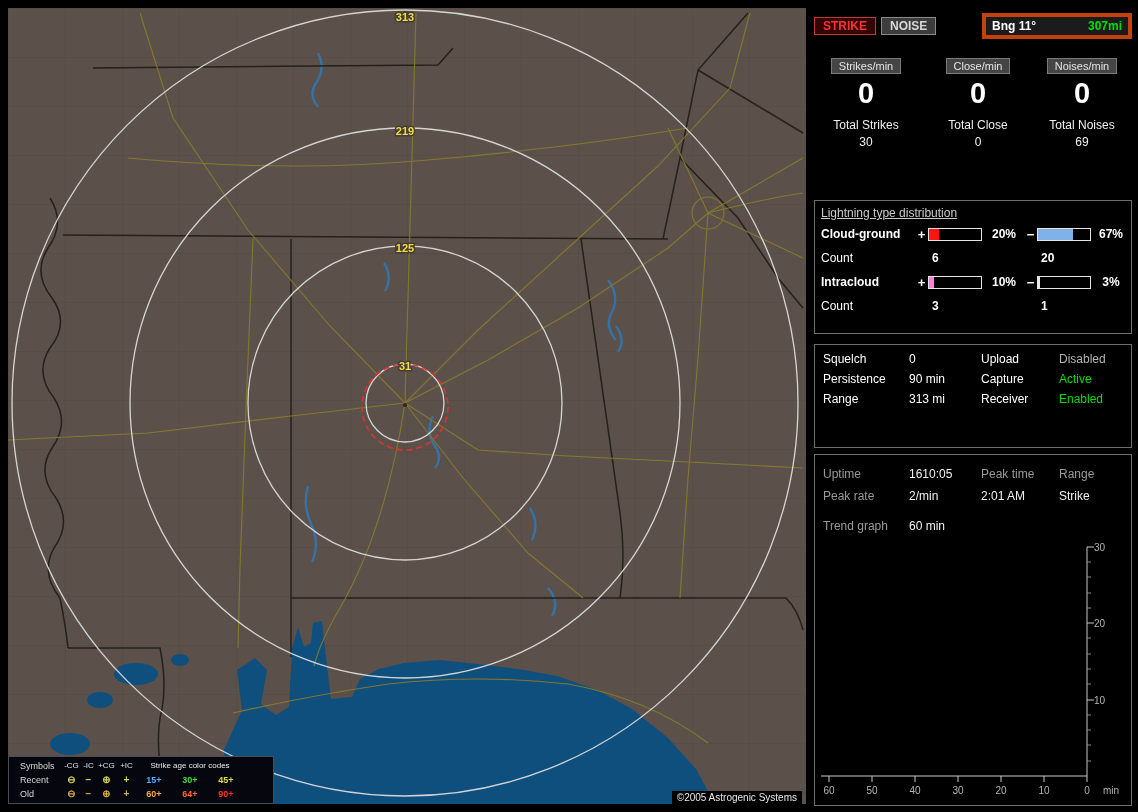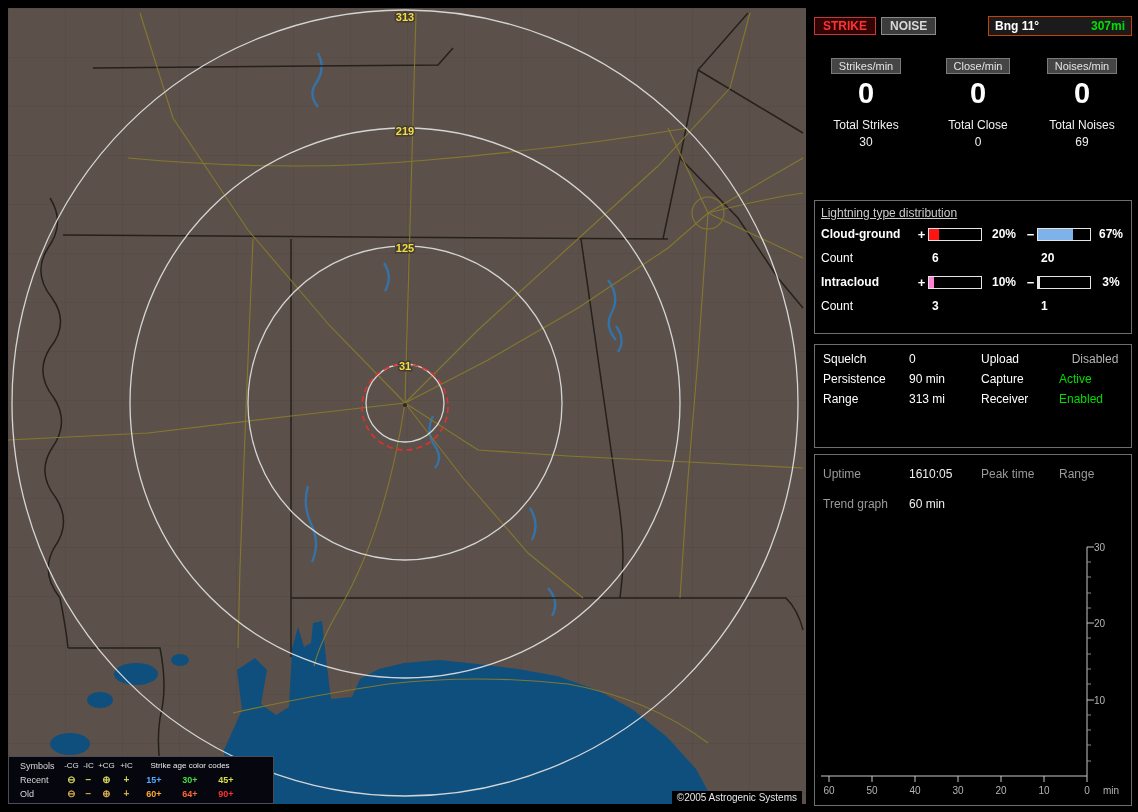--- a/index.html
+++ b/index.html
@@ -26,21 +26,21 @@
   .legend-grid .age{font-size:9px;font-weight:bold;}
 
   
   .sidebar{position:absolute;left:814px;top:8px;width:318px;height:796px;color:#fff;}
 
   .panel-top{position:absolute;top:6px;left:0;width:318px;height:24px;display:flex;align-items:center;gap:5px;}
   .btn{font:bold 12px "Liberation Sans",sans-serif;padding:1px 8px;cursor:pointer;}
   .btn-strike{background:#330404;border:1px solid #c03a3a;}
   .btn-noise{background:#3c3c3c;border:1px solid #8a8a8a;color:#d8d8d8;}
   .bng-bar{margin-left:auto;width:130px;display:flex;justify-content:space-between;align-items:center;
-    background:#1b1b1b;border:1px solid #c2410c;padding:2px 6px;font:bold 12px "Liberation Sans",sans-serif;}
+    background:#1b1b1b;border:4px solid #c2410c;padding:2px 6px;font:bold 12px "Liberation Sans",sans-serif;}
 
   .panel-rates{position:absolute;top:48px;left:0;width:318px;height:122px;}
   .rate-col{position:absolute;top:0;width:104px;text-align:center;}
   .rate-col.c0{left:0;} .rate-col.c1{left:112px;} .rate-col.c2{left:216px;}
   .rate-hdr{display:inline-block;background:#454545;border:1px solid #7a7a7a;color:#e4e4e4;
     font-size:11px;padding:1px 7px;}
   .rate-val{font-size:29px;font-weight:bold;margin-top:4px;line-height:30px;}
   .total-lab{font-size:12px;margin-top:10px;color:#f0f0f0;}
   .total-val{font-size:12px;margin-top:3px;color:#f0f0f0;}
 
@@ -274,21 +274,21 @@
         <span></span>
       </div>
     </div>
 
     <div class="groupbox panel-status">
       <div class="kv-rows">
         <div class="kv-row">
           <span>Squelch</span>
           <span>0</span>
           <span>Upload</span>
-          <span style="color: rgb(180, 180, 180); text-align: center;">Disabled</span>
+          <span style="color: rgb(180, 180, 180);">Disabled</span>
         </div>
         <div class="kv-row">
           <span>Persistence</span>
           <span>90 min</span>
           <span>Capture</span>
           <span style="color: rgb(0, 221, 0);">Active</span>
         </div>
         <div class="kv-row">
           <span>Range</span>
           <span>313 mi</span>
@@ -298,20 +298,26 @@
       </div>
     </div>
 
     <div class="groupbox panel-trend">
       <div class="trend-rows">
         <div class="trend-row">
           <span class="tlab">Uptime</span>
           <span class="tval">1610:05</span>
           <span class="tlab">Peak time</span>
           <span class="tlab">Range</span>
+        </div>
+        <div class="trend-row">
+          <span class="tlab">Peak rate</span>
+          <span class="tval">2/min</span>
+          <span class="tval">2:01 AM</span>
+          <span class="tval">Strike</span>
         </div>
         <div class="trend-row trend-row3">
           <span class="tlab">Trend graph</span>
           <span class="tval">60 min</span>
           <span></span>
             <span></span>
         </div>
       </div>
 
       <div class="chart-box">

